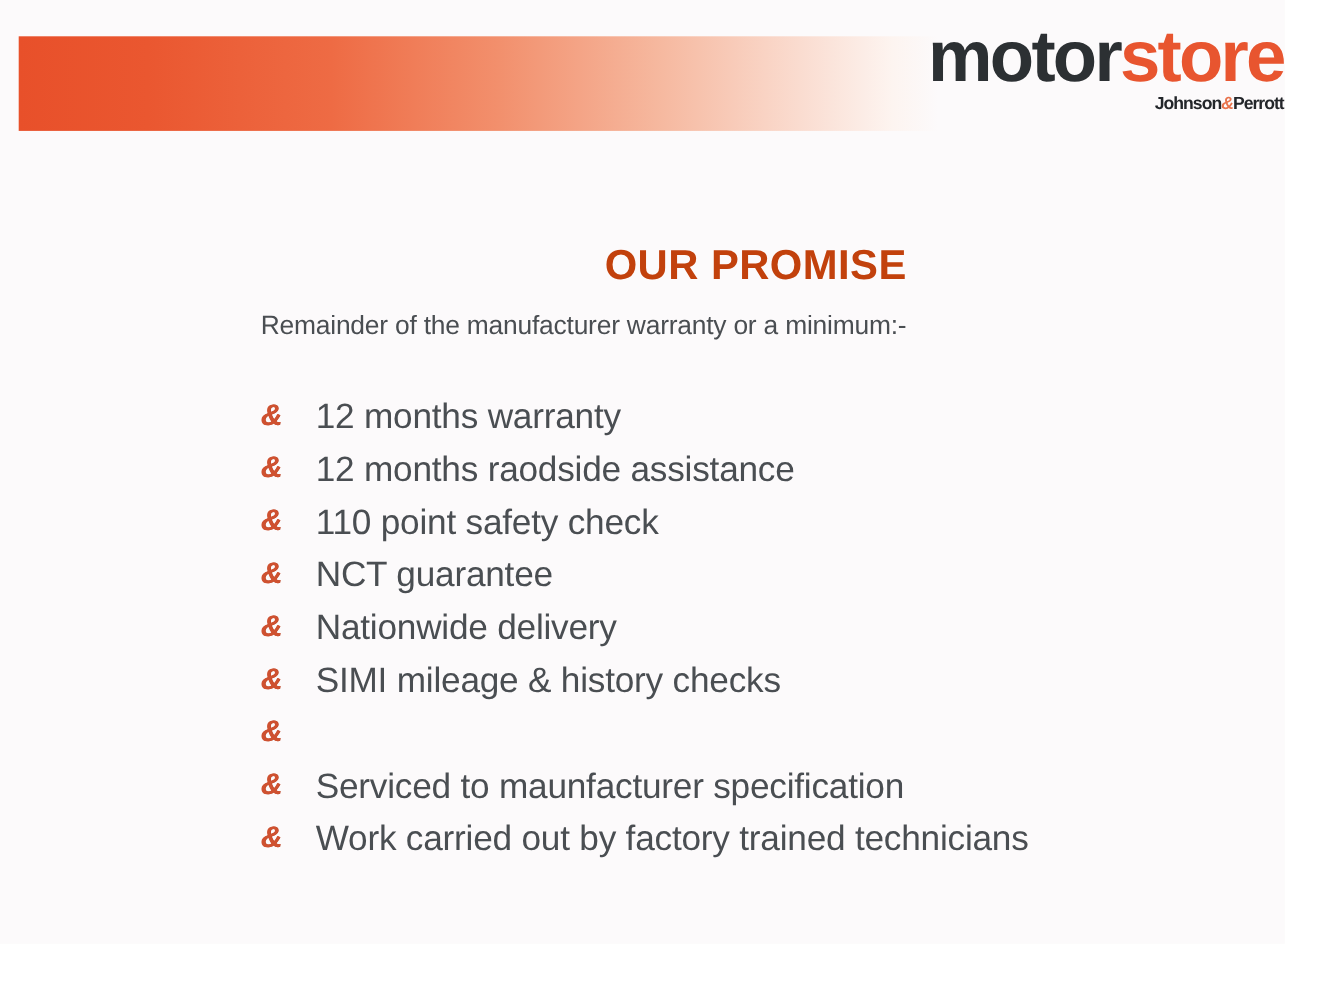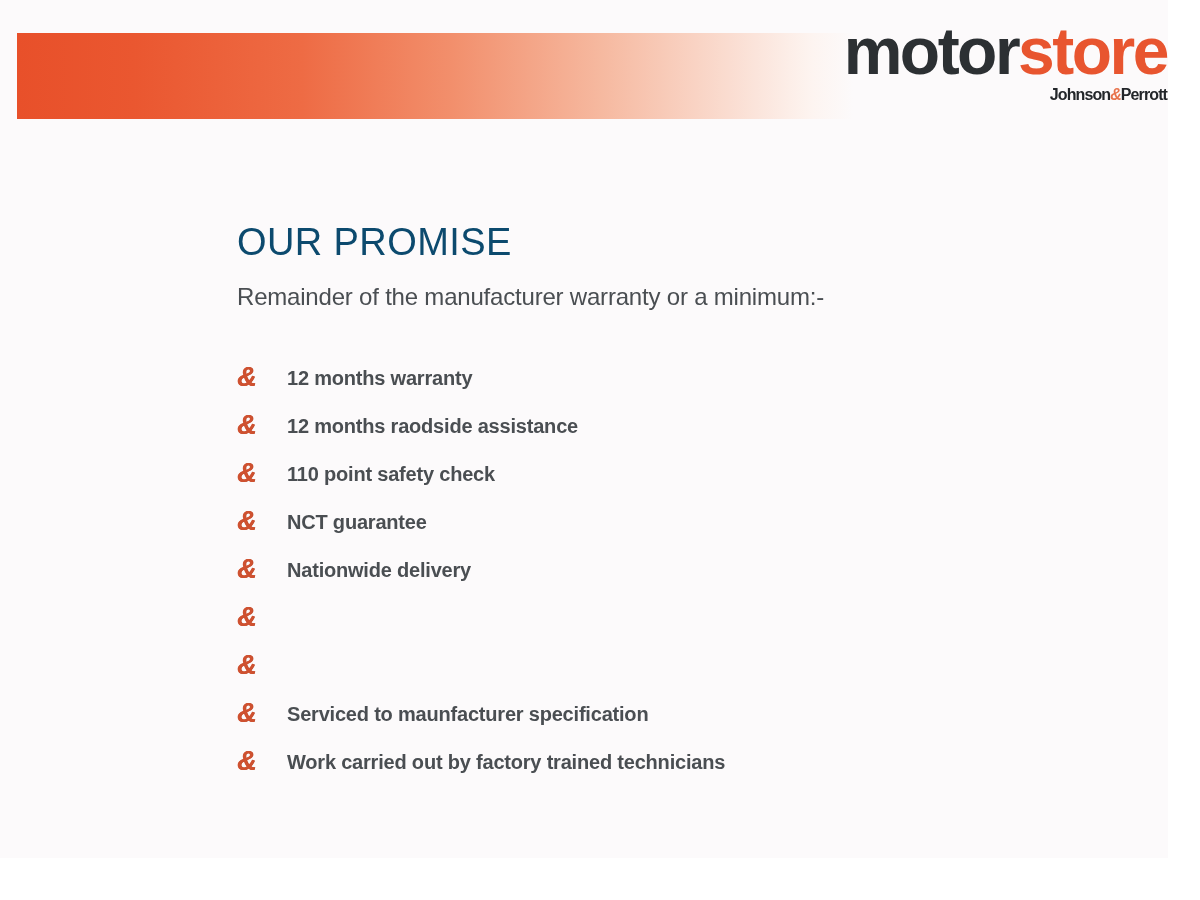--- a/index.html
+++ b/index.html
@@ -80,25 +80,26 @@
   
   #content {
     position: absolute;
     left: 237px;
     top: 222px;
     width: 900px;
   }
 
   #promise-title {
     font-size: 38px;
-    font-weight: 400;
+    font-weight: 700;
     letter-spacing: 0.4px;
-    color: #0c4a6e;
+    color: #c2410c;
     margin: 0 0 18px 0;
     line-height: 1.1;
+    text-align: center;
   }
 
   #promise-subtitle {
     font-size: 24px;
     font-weight: 400;
     color: #4a4e52;
     letter-spacing: -0.2px;
     margin: 0 0 42px 0;
     line-height: 1.25;
   }
@@ -120,22 +121,22 @@
     flex: 0 0 50px;
     font-size: 27px;
     font-weight: 700;
     font-style: italic;
     color: #cf5130;
     line-height: 1;
     text-shadow: 0.5px 0 0 #b94526;
   }
 
   .promise-text {
-    font-size: 20px;
-    font-weight: 700;
+    font-size: 32px;
+    font-weight: 400;
     color: #4a4e52;
     letter-spacing: -0.2px;
     line-height: 1.2;
     white-space: nowrap;
   }
 </style>
 </head>
 <body>
 
 <div id="promo-card">
@@ -173,20 +174,21 @@
       <li class="promise-item">
         <span class="bullet-amp">&amp;</span>
         <span class="promise-text">NCT guarantee</span>
       </li>
       <li class="promise-item">
         <span class="bullet-amp">&amp;</span>
         <span class="promise-text">Nationwide delivery</span>
       </li>
       <li class="promise-item">
         <span class="bullet-amp">&amp;</span>
+        <span class="promise-text">SIMI mileage &amp; history checks</span>
       </li>
       <li class="promise-item">
         <span class="bullet-amp">&amp;</span>
       </li>
       <li class="promise-item">
         <span class="bullet-amp">&amp;</span>
         <span class="promise-text">Serviced to maunfacturer specification</span>
       </li>
       <li class="promise-item">
         <span class="bullet-amp">&amp;</span>

